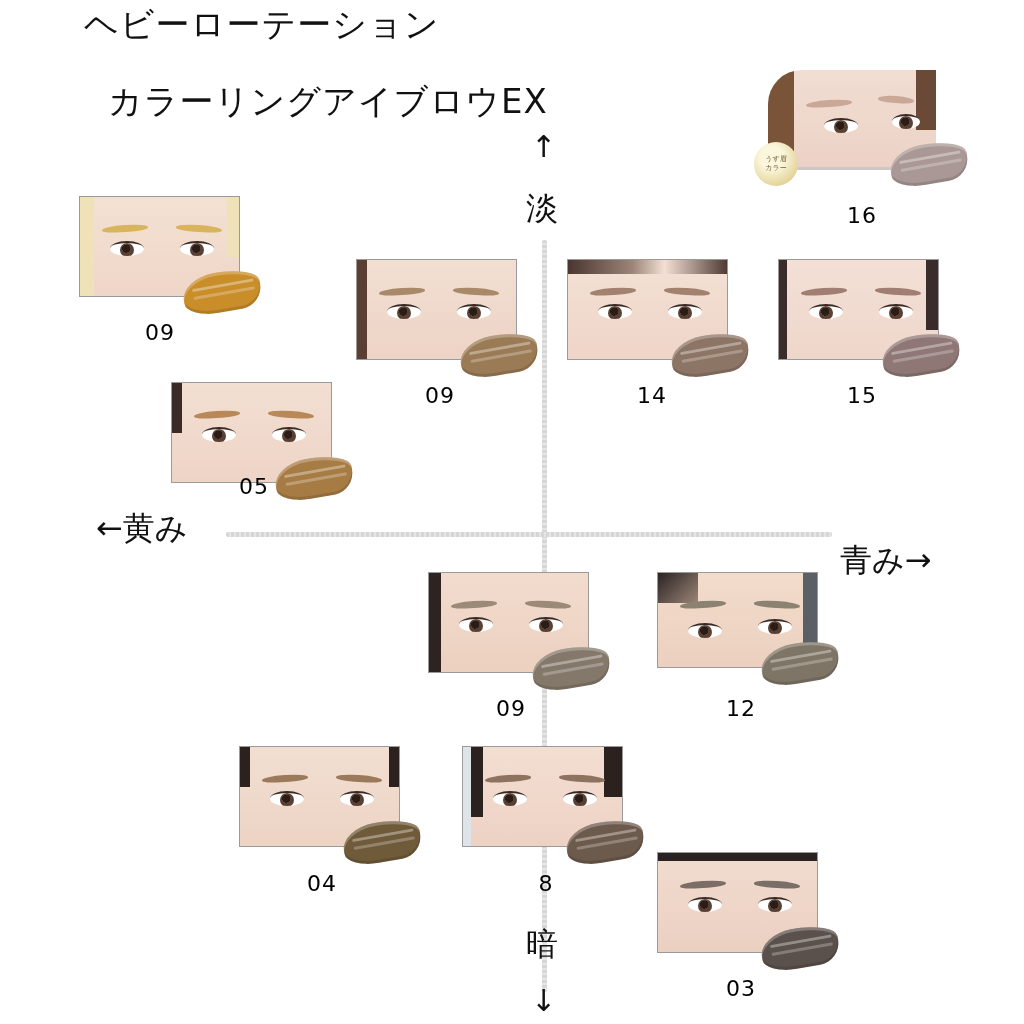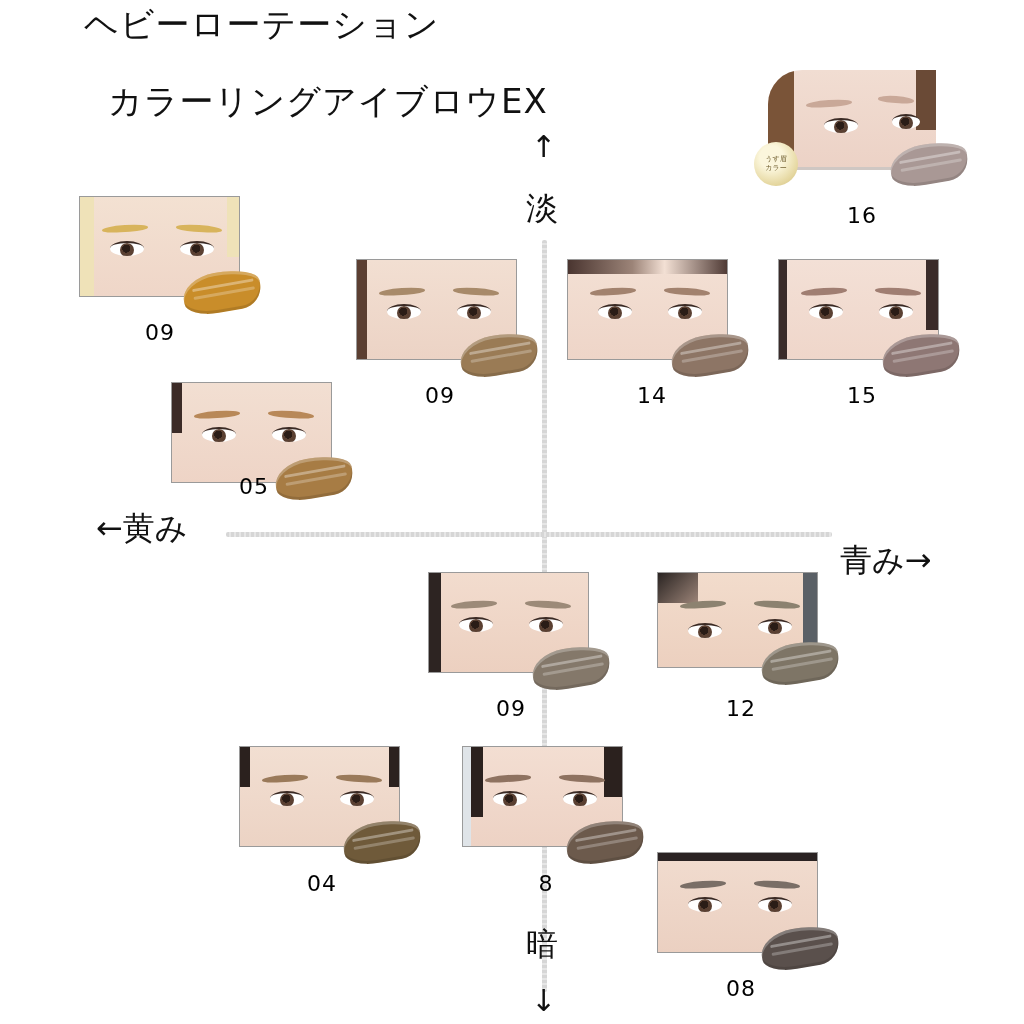--- a/index.html
+++ b/index.html
@@ -254,13 +254,13 @@
     <div class="brow r" style="background:#7a6e66;"></div>
     <div class="eye l">
         <div class="iris"></div>
       </div>
     <div class="eye r">
         <div class="iris"></div>
       </div>
   </div>
   <div class="swatch" style="background:#5a504c;"></div>
 </div>
-<div class="num" style="left:701px;top:978px;">08</div>
+<div class="num" style="left:701px;top:978px;">03</div>
 
 </body></html>

